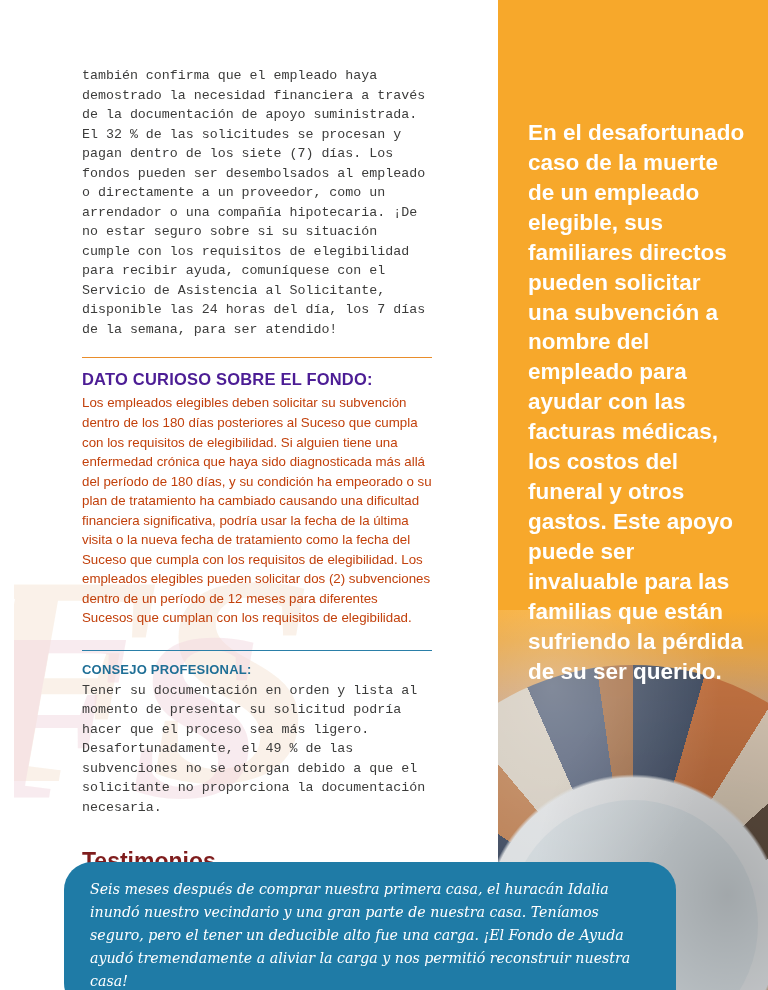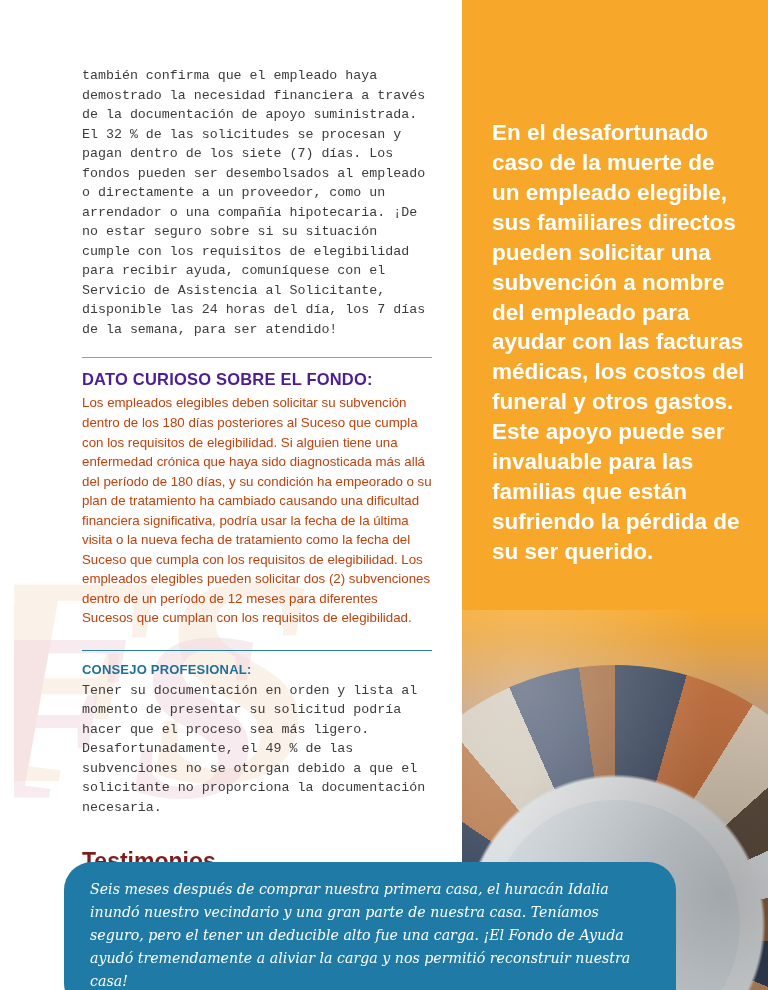--- a/index.html
+++ b/index.html
@@ -44,21 +44,21 @@
     pointer-events: none;
     user-select: none;
     line-height: .8;
   }
 
   
   .right-panel {
     position: absolute;
     top: 0;
     right: 0;
-    width: 306px;
+    width: 270px;
     height: 990px;
     background: #f5a623;
     overflow: hidden;
   }
   .right-panel .orange-top {
     position: absolute;
     top: 0; left: 0; right: 0;
     height: 620px;
     background: #f7a82b;
   }

